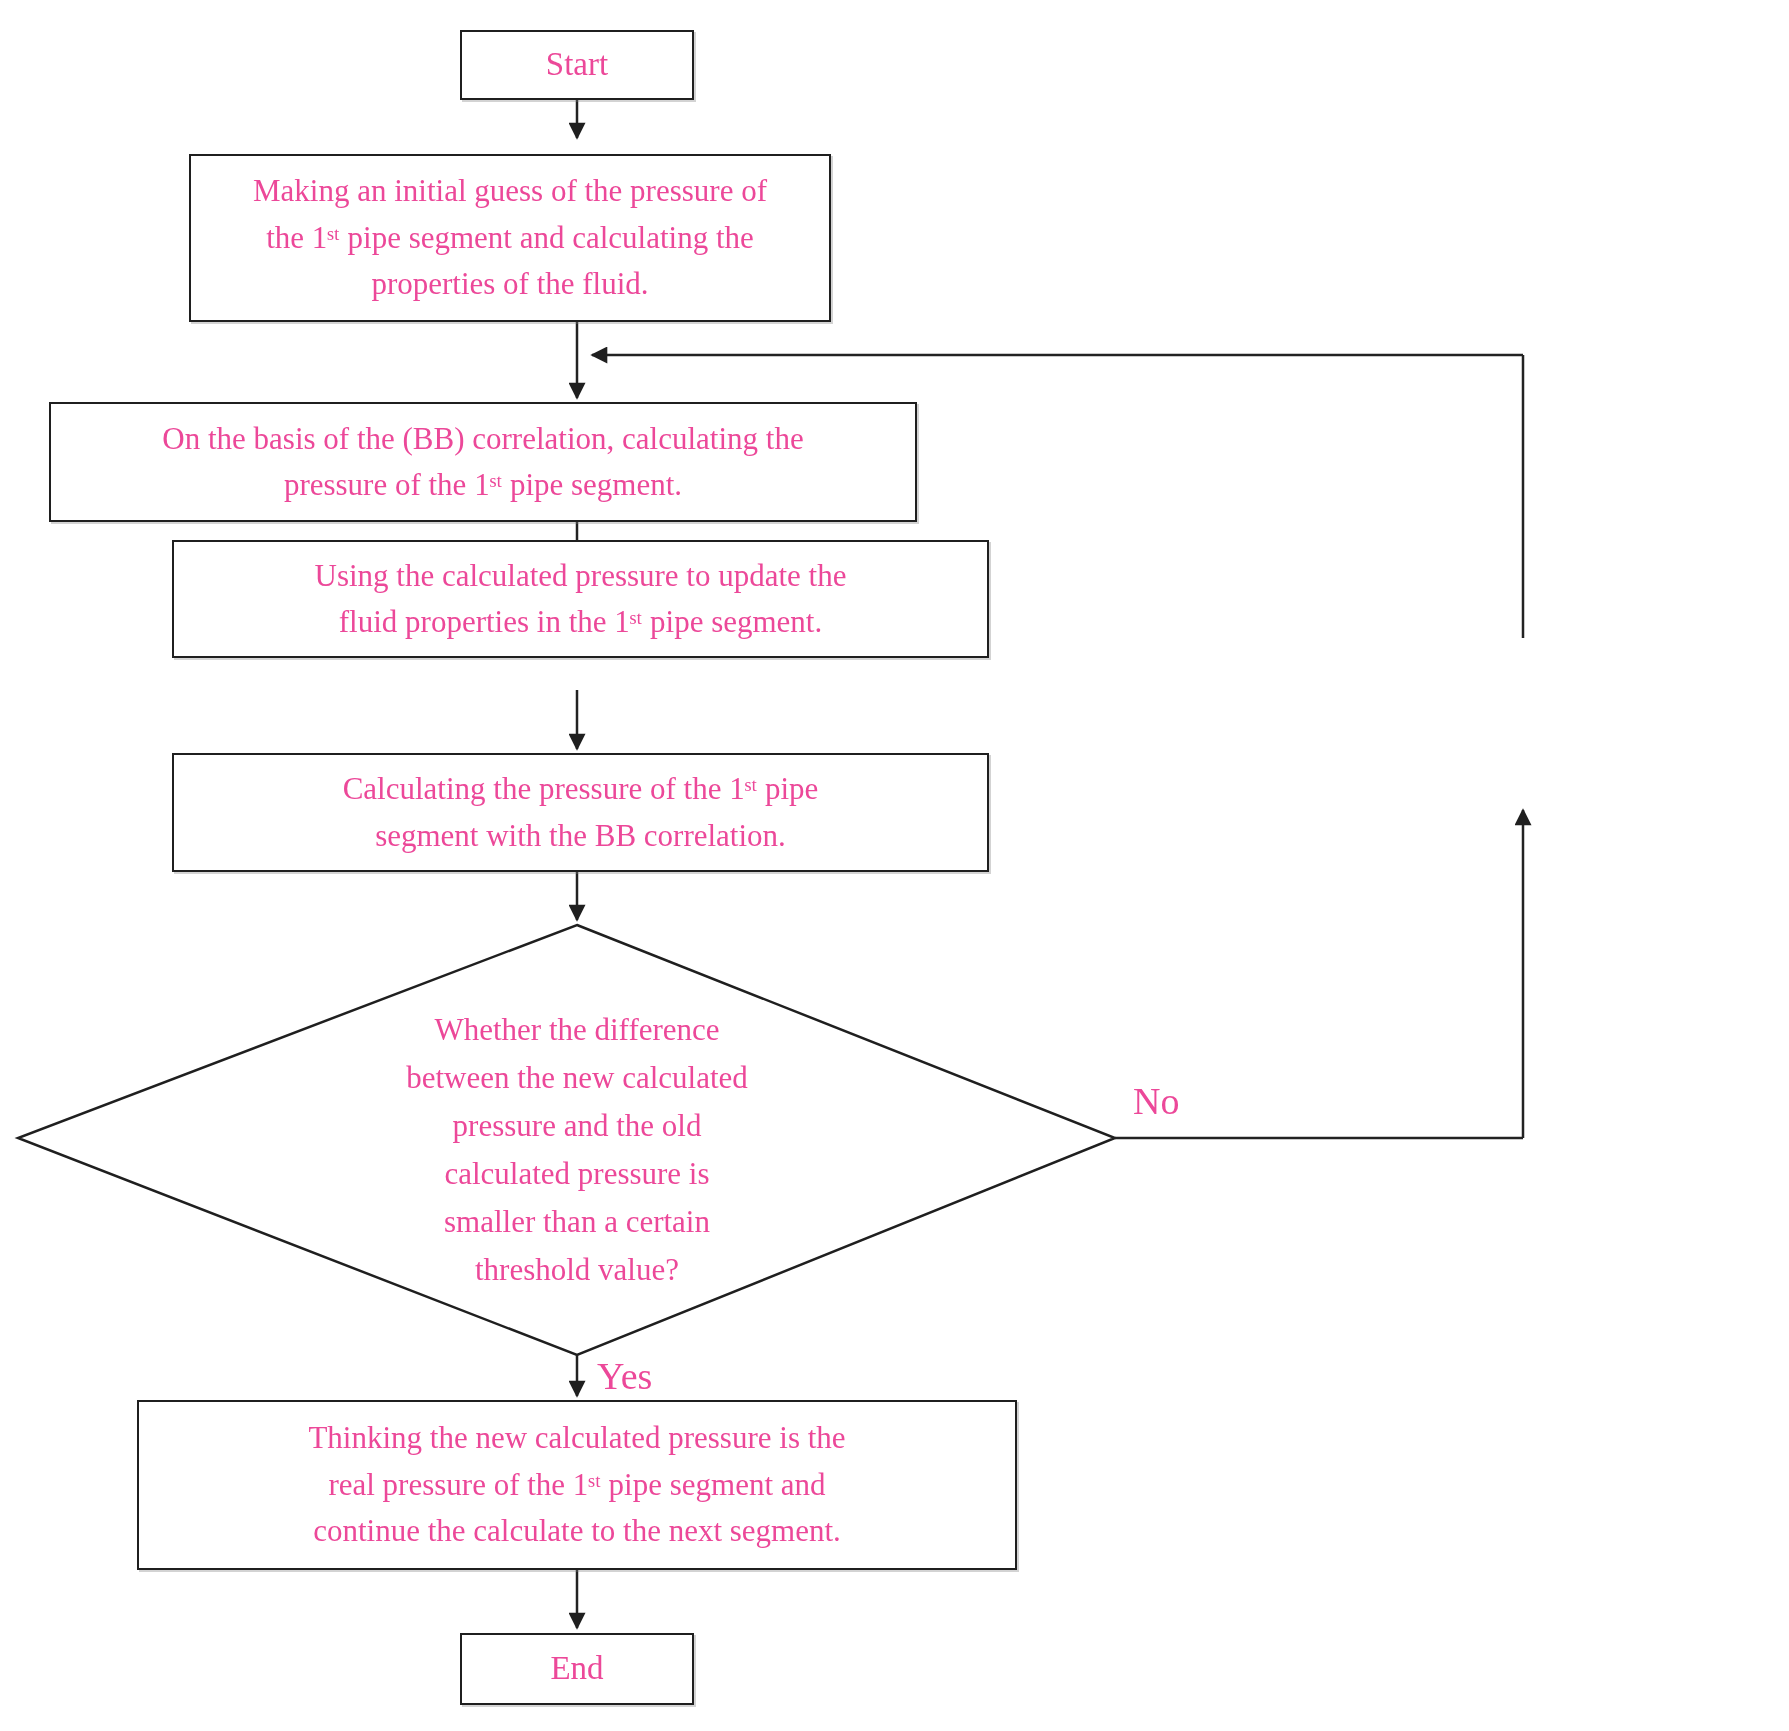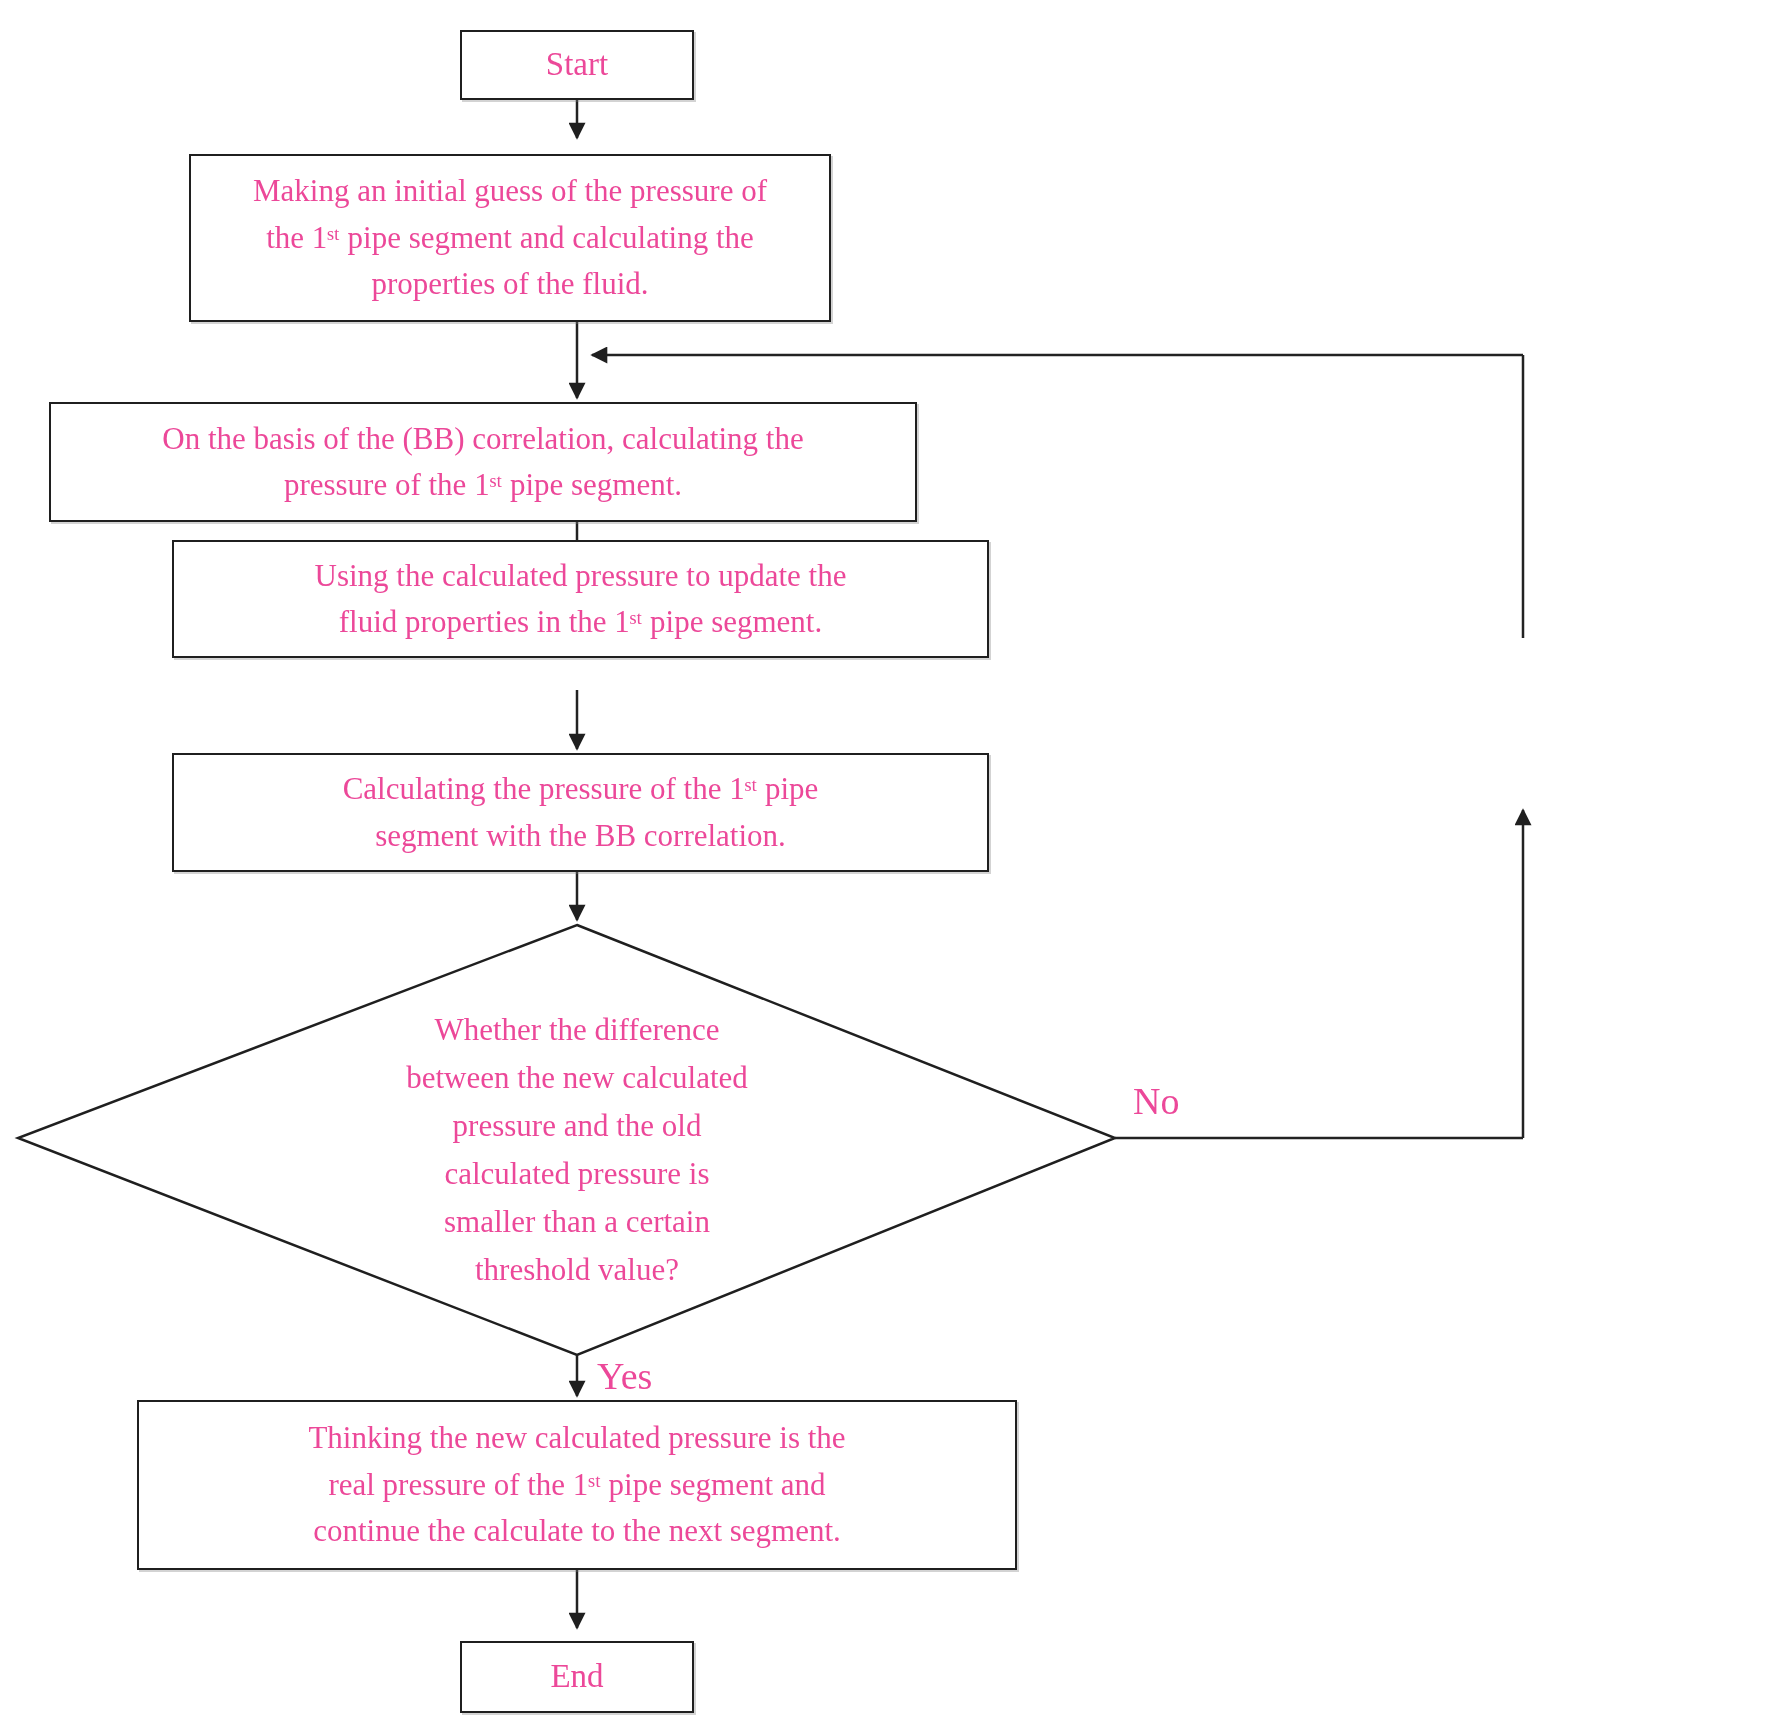--- a/index.html
+++ b/index.html
@@ -123,21 +123,21 @@
 smaller than a certain
 threshold value?</span>
   </div>
 
   <div class="node" style="left:137px; top:1400px; width:880px; height:170px;">
     <span class="label">Thinking the new calculated pressure is the
 real pressure of the 1ˢᵗ pipe segment and
 continue the calculate to the next segment.</span>
   </div>
 
-  <div class="node terminator" style="left:460px; top:1633px; width:234px; height:72px;margin-top:8px;">
+  <div class="node terminator" style="left:460px; top:1633px; width:234px; height:72px;">
     <span class="label">End</span>
   </div>
 
 
   <div class="edge-label" style="left:597px; top:1357px;">Yes</div>
 
   <div class="edge-label" style="left:1133px; top:1082px;">No</div>
 
 </div>
 

